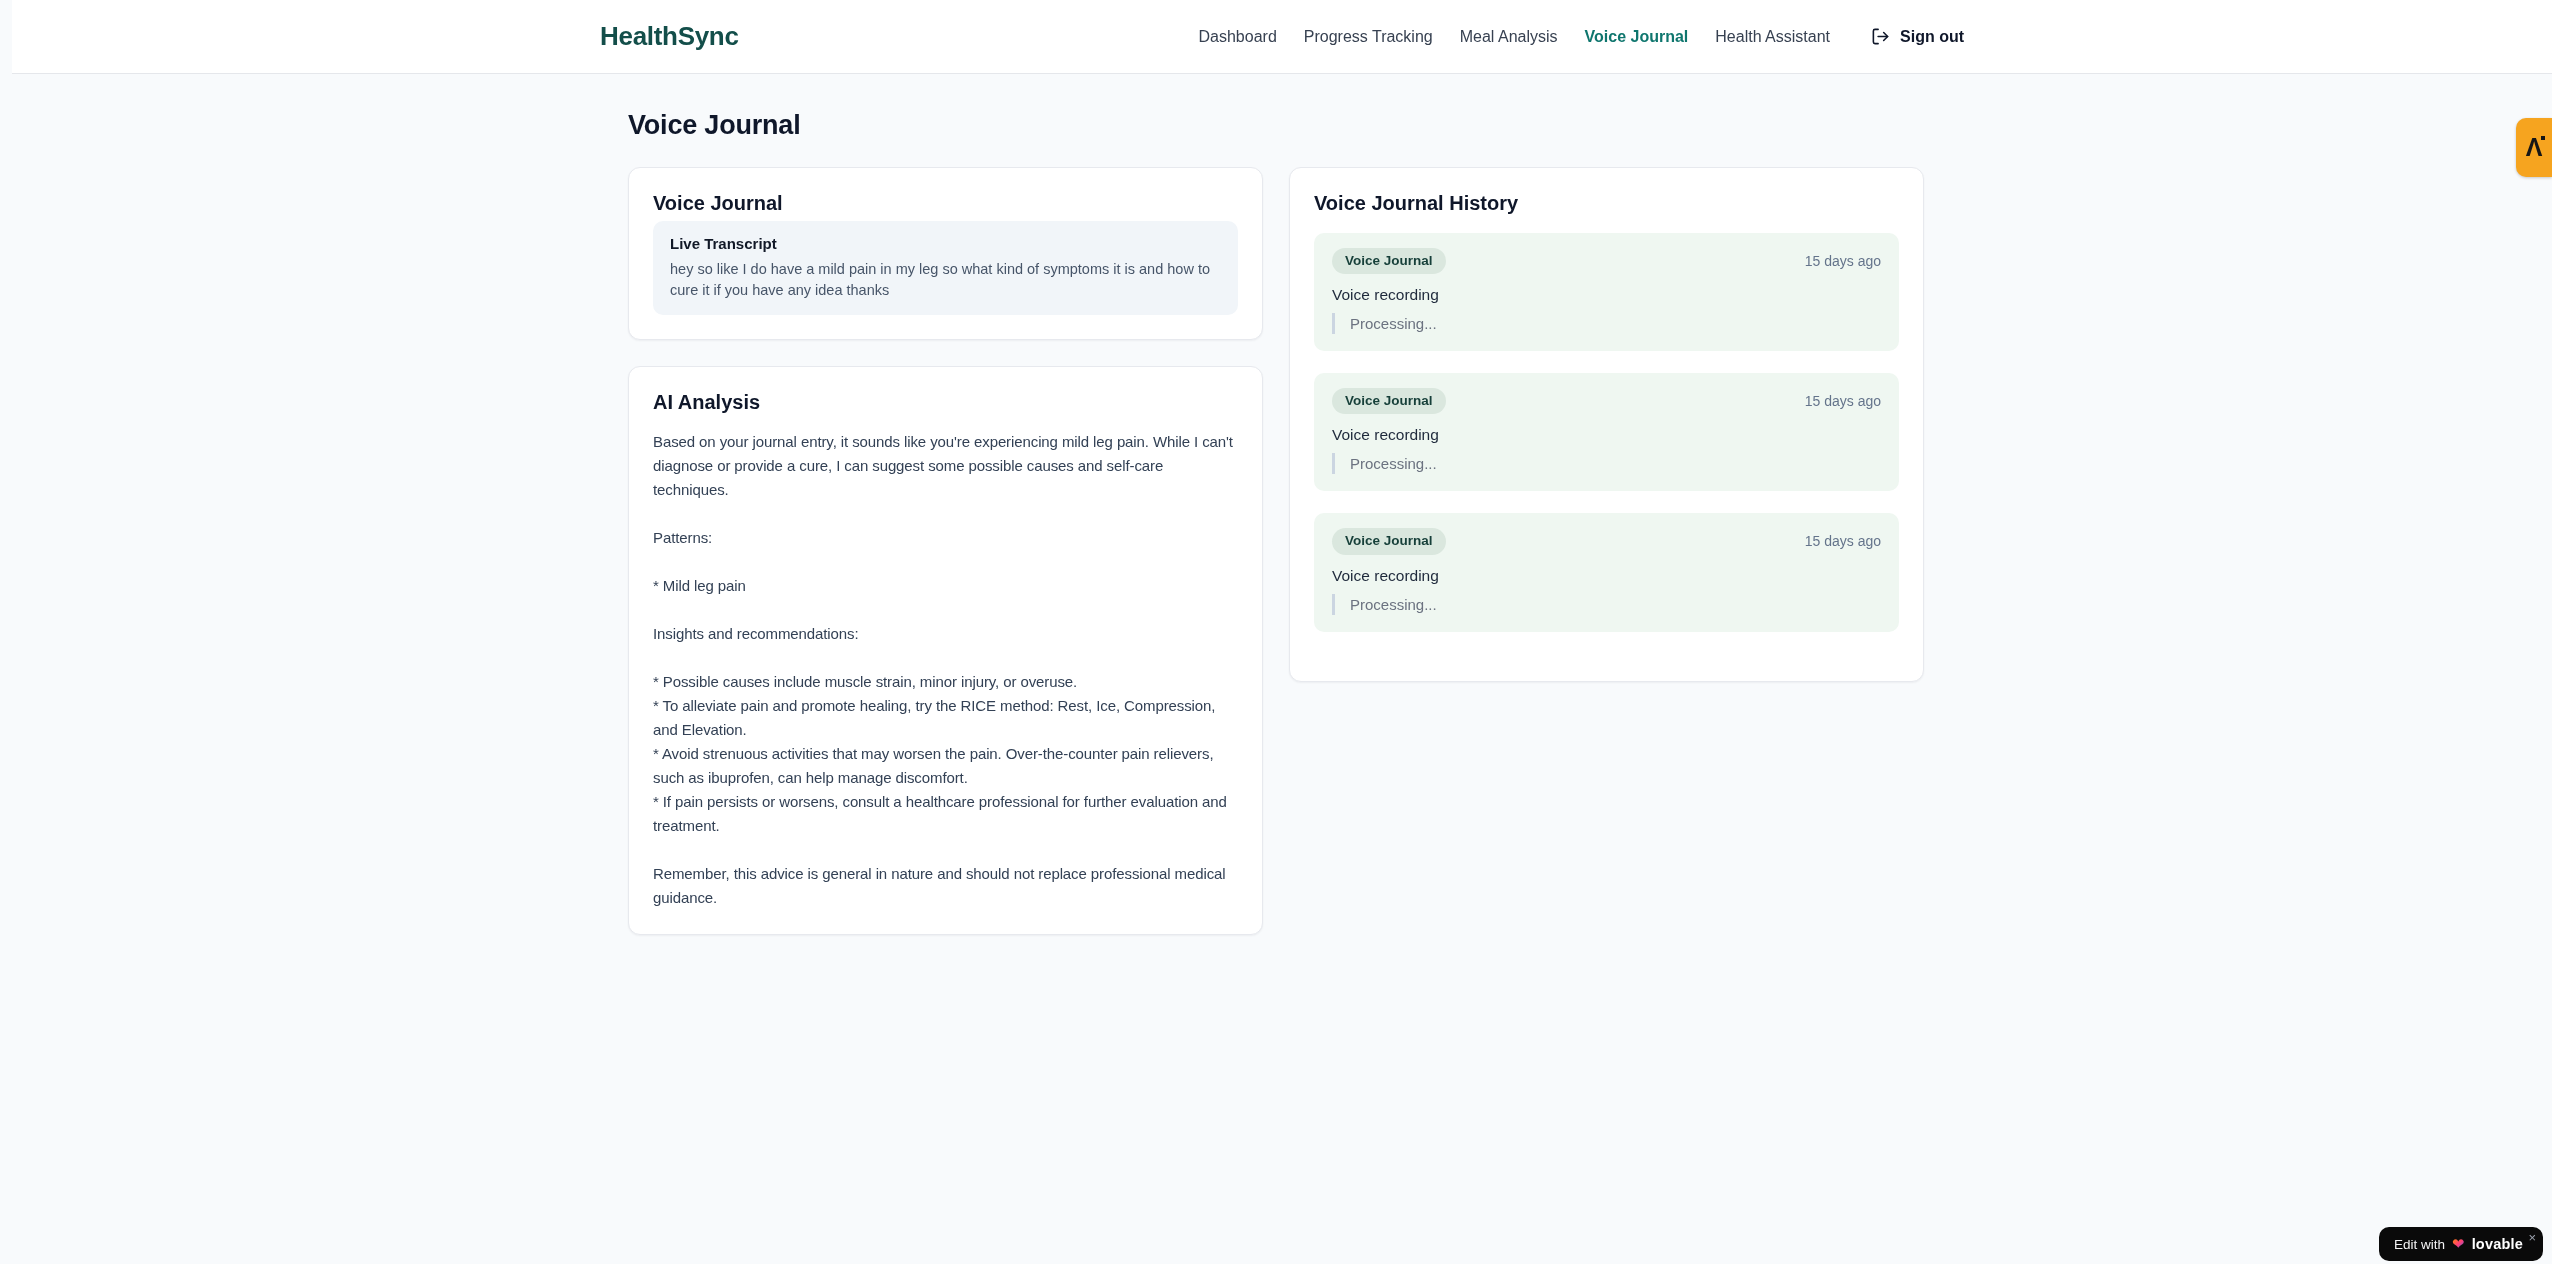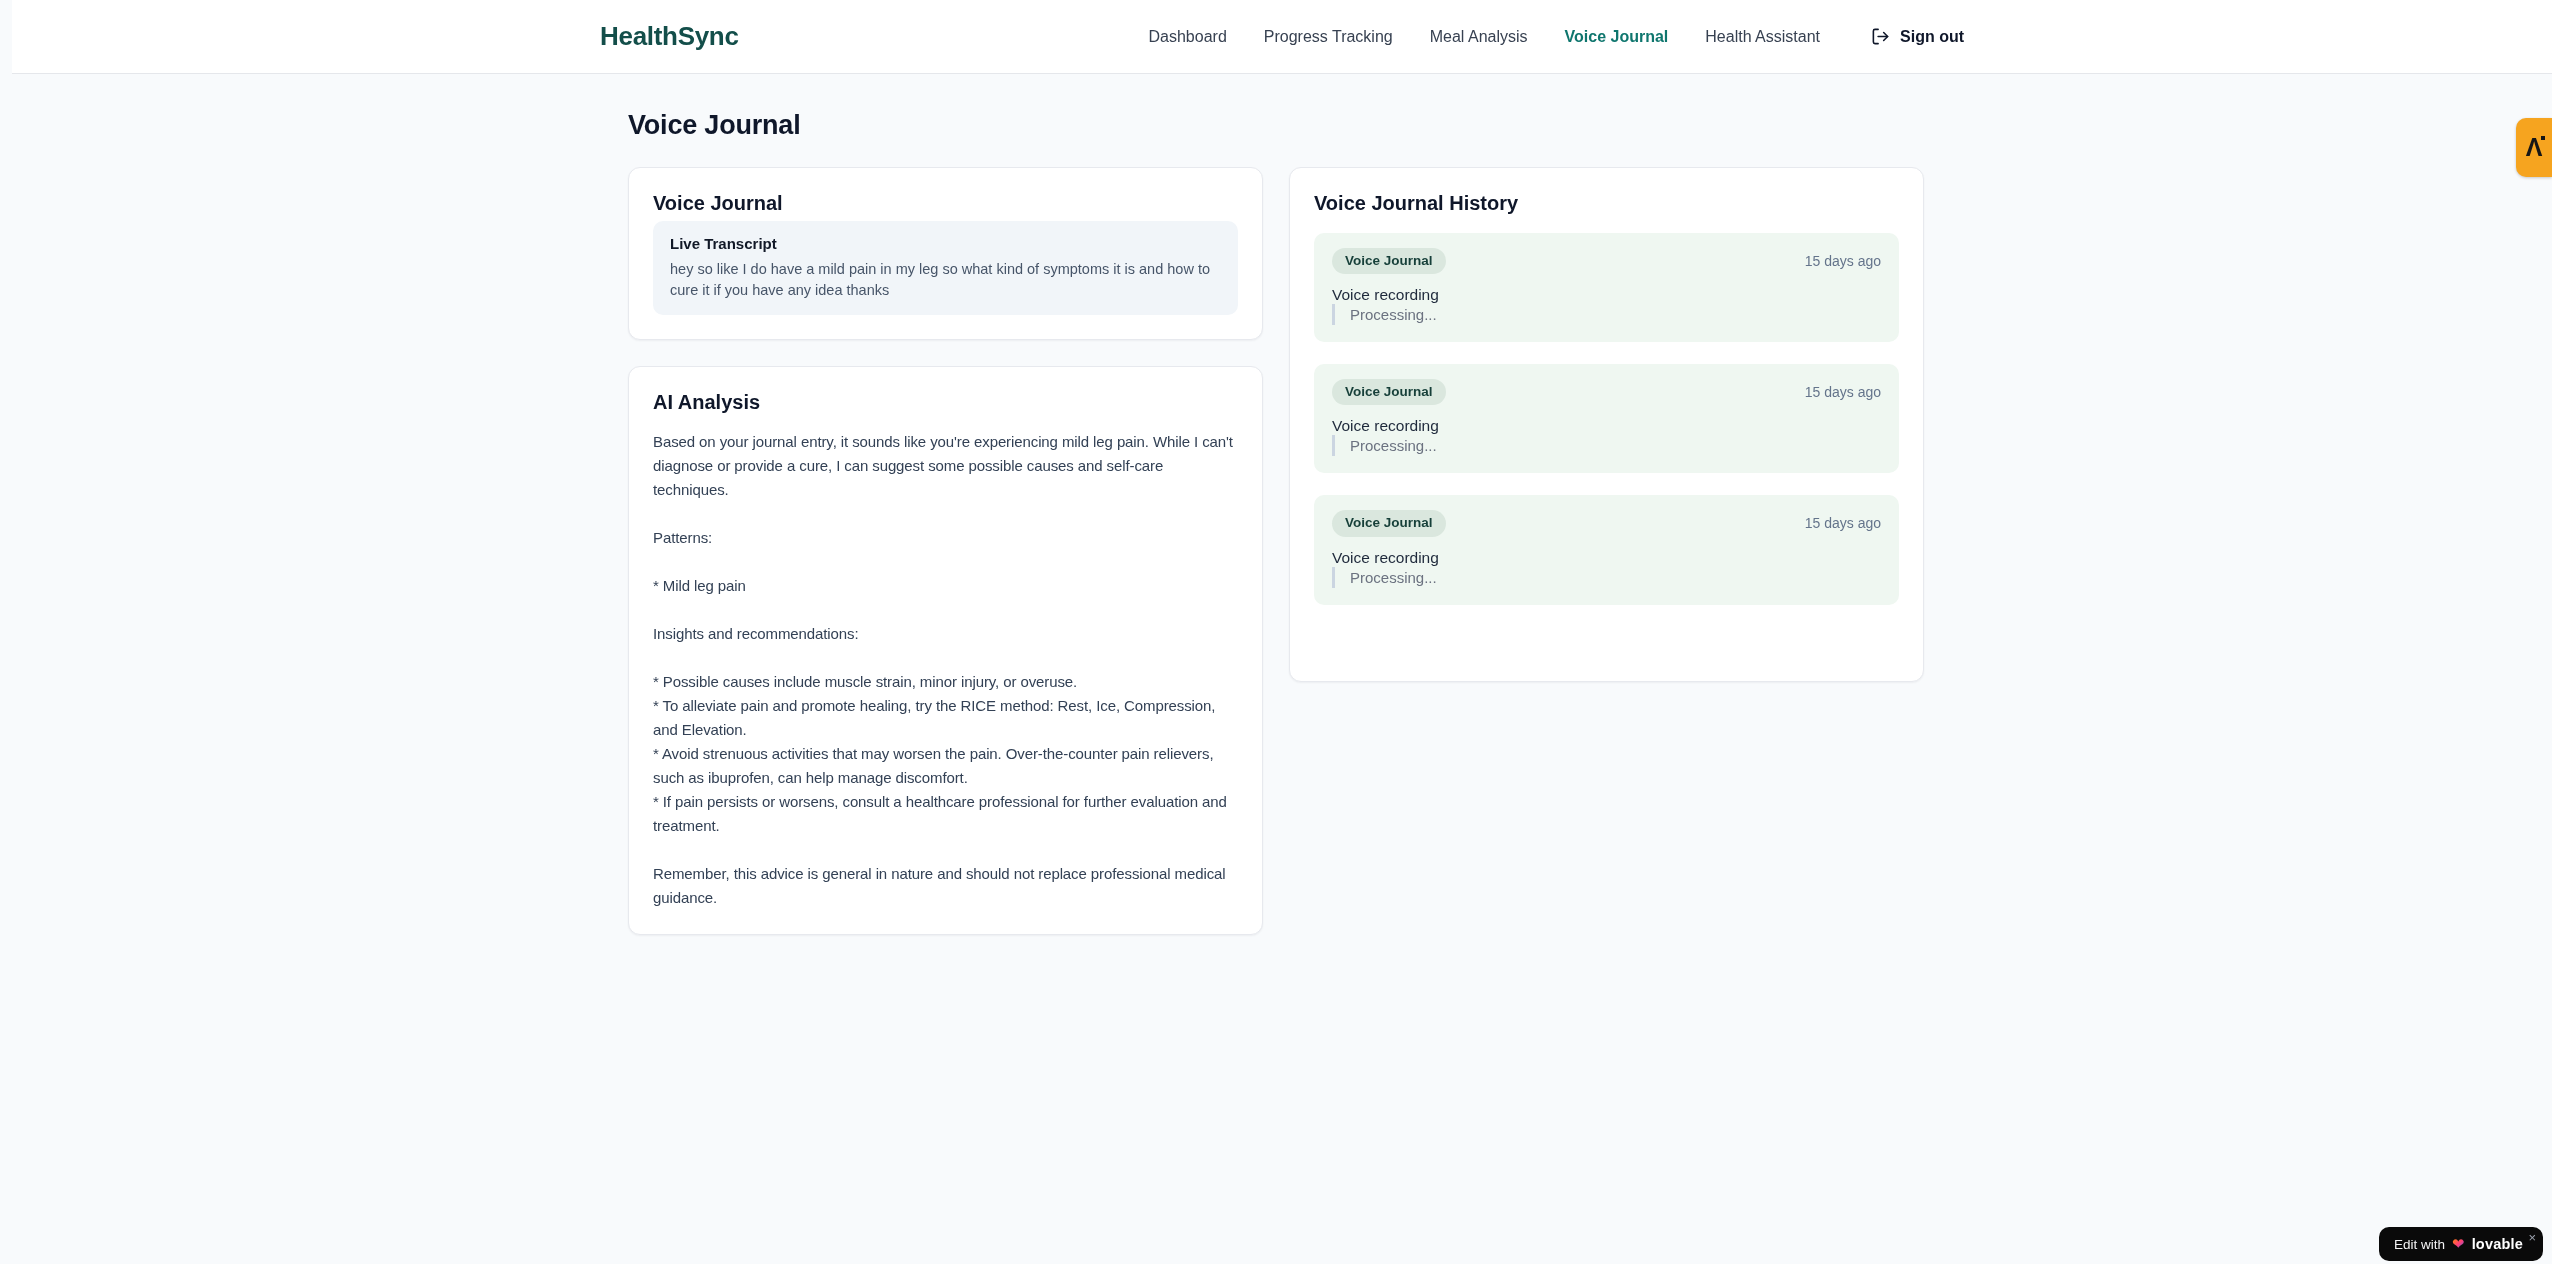--- a/index.html
+++ b/index.html
@@ -14,21 +14,21 @@
   
   .app-header { background:#ffffff; border-bottom:1px solid #e5e7eb; height:74px;margin-left:12px; }
   .header-inner {
     width:1364px; margin:0 auto; height:73px;
     display:flex; align-items:center; justify-content:space-between;
   }
   .brand {
     font-size:26px; font-weight:800; letter-spacing:-0.3px;
     color:#134e4a; cursor:pointer;
   }
-  .main-nav { display:flex; align-items:center; gap:37px; }
+  .main-nav { display:flex; align-items:center; gap:27px; }
   .nav-item {
     font-size:16px; font-weight:500; color:#374151; text-decoration:none; cursor:pointer;
     white-space:nowrap;
   }
   .nav-item.active { color:#0f766e; font-weight:600; }
   .signout-btn {
     display:flex; align-items:center; gap:10px; margin-left:14px;
     background:none; border:none; cursor:pointer;
     font-family:"Liberation Sans",sans-serif;
     font-size:16px; font-weight:600; color:#0f172a;
@@ -75,21 +75,21 @@
     background:#eff7f1; border-radius:10px; padding:15px 18px 17px;
   }
   .entry-top { display:flex; align-items:center; justify-content:space-between; }
   .entry-badge {
     background:#dae7de; color:#163f39; font-size:13.5px; font-weight:700;
     padding:5px 13px; border-radius:999px; line-height:1.2;
   }
   .entry-time { font-size:14px; color:#64748b; }
   .entry-text { margin-top:12px; font-size:15.5px; color:#1e293b; }
   .entry-quote {
-    border-left:3px solid #cbd5e1; padding:2px 0 2px 15px;
+    margin-top:9px; border-left:3px solid #cbd5e1; padding:2px 0 2px 15px;
     font-size:15px; color:#6b7280;
   }
 
   
   .side-badge {
     position:absolute; right:0; top:118px; width:36px; height:59px;
     background:#f6a41f; border-radius:10px 0 0 10px;
     display:flex; align-items:center; justify-content:center; cursor:pointer;
     box-shadow:0 1px 3px rgba(0,0,0,.2);
   }

